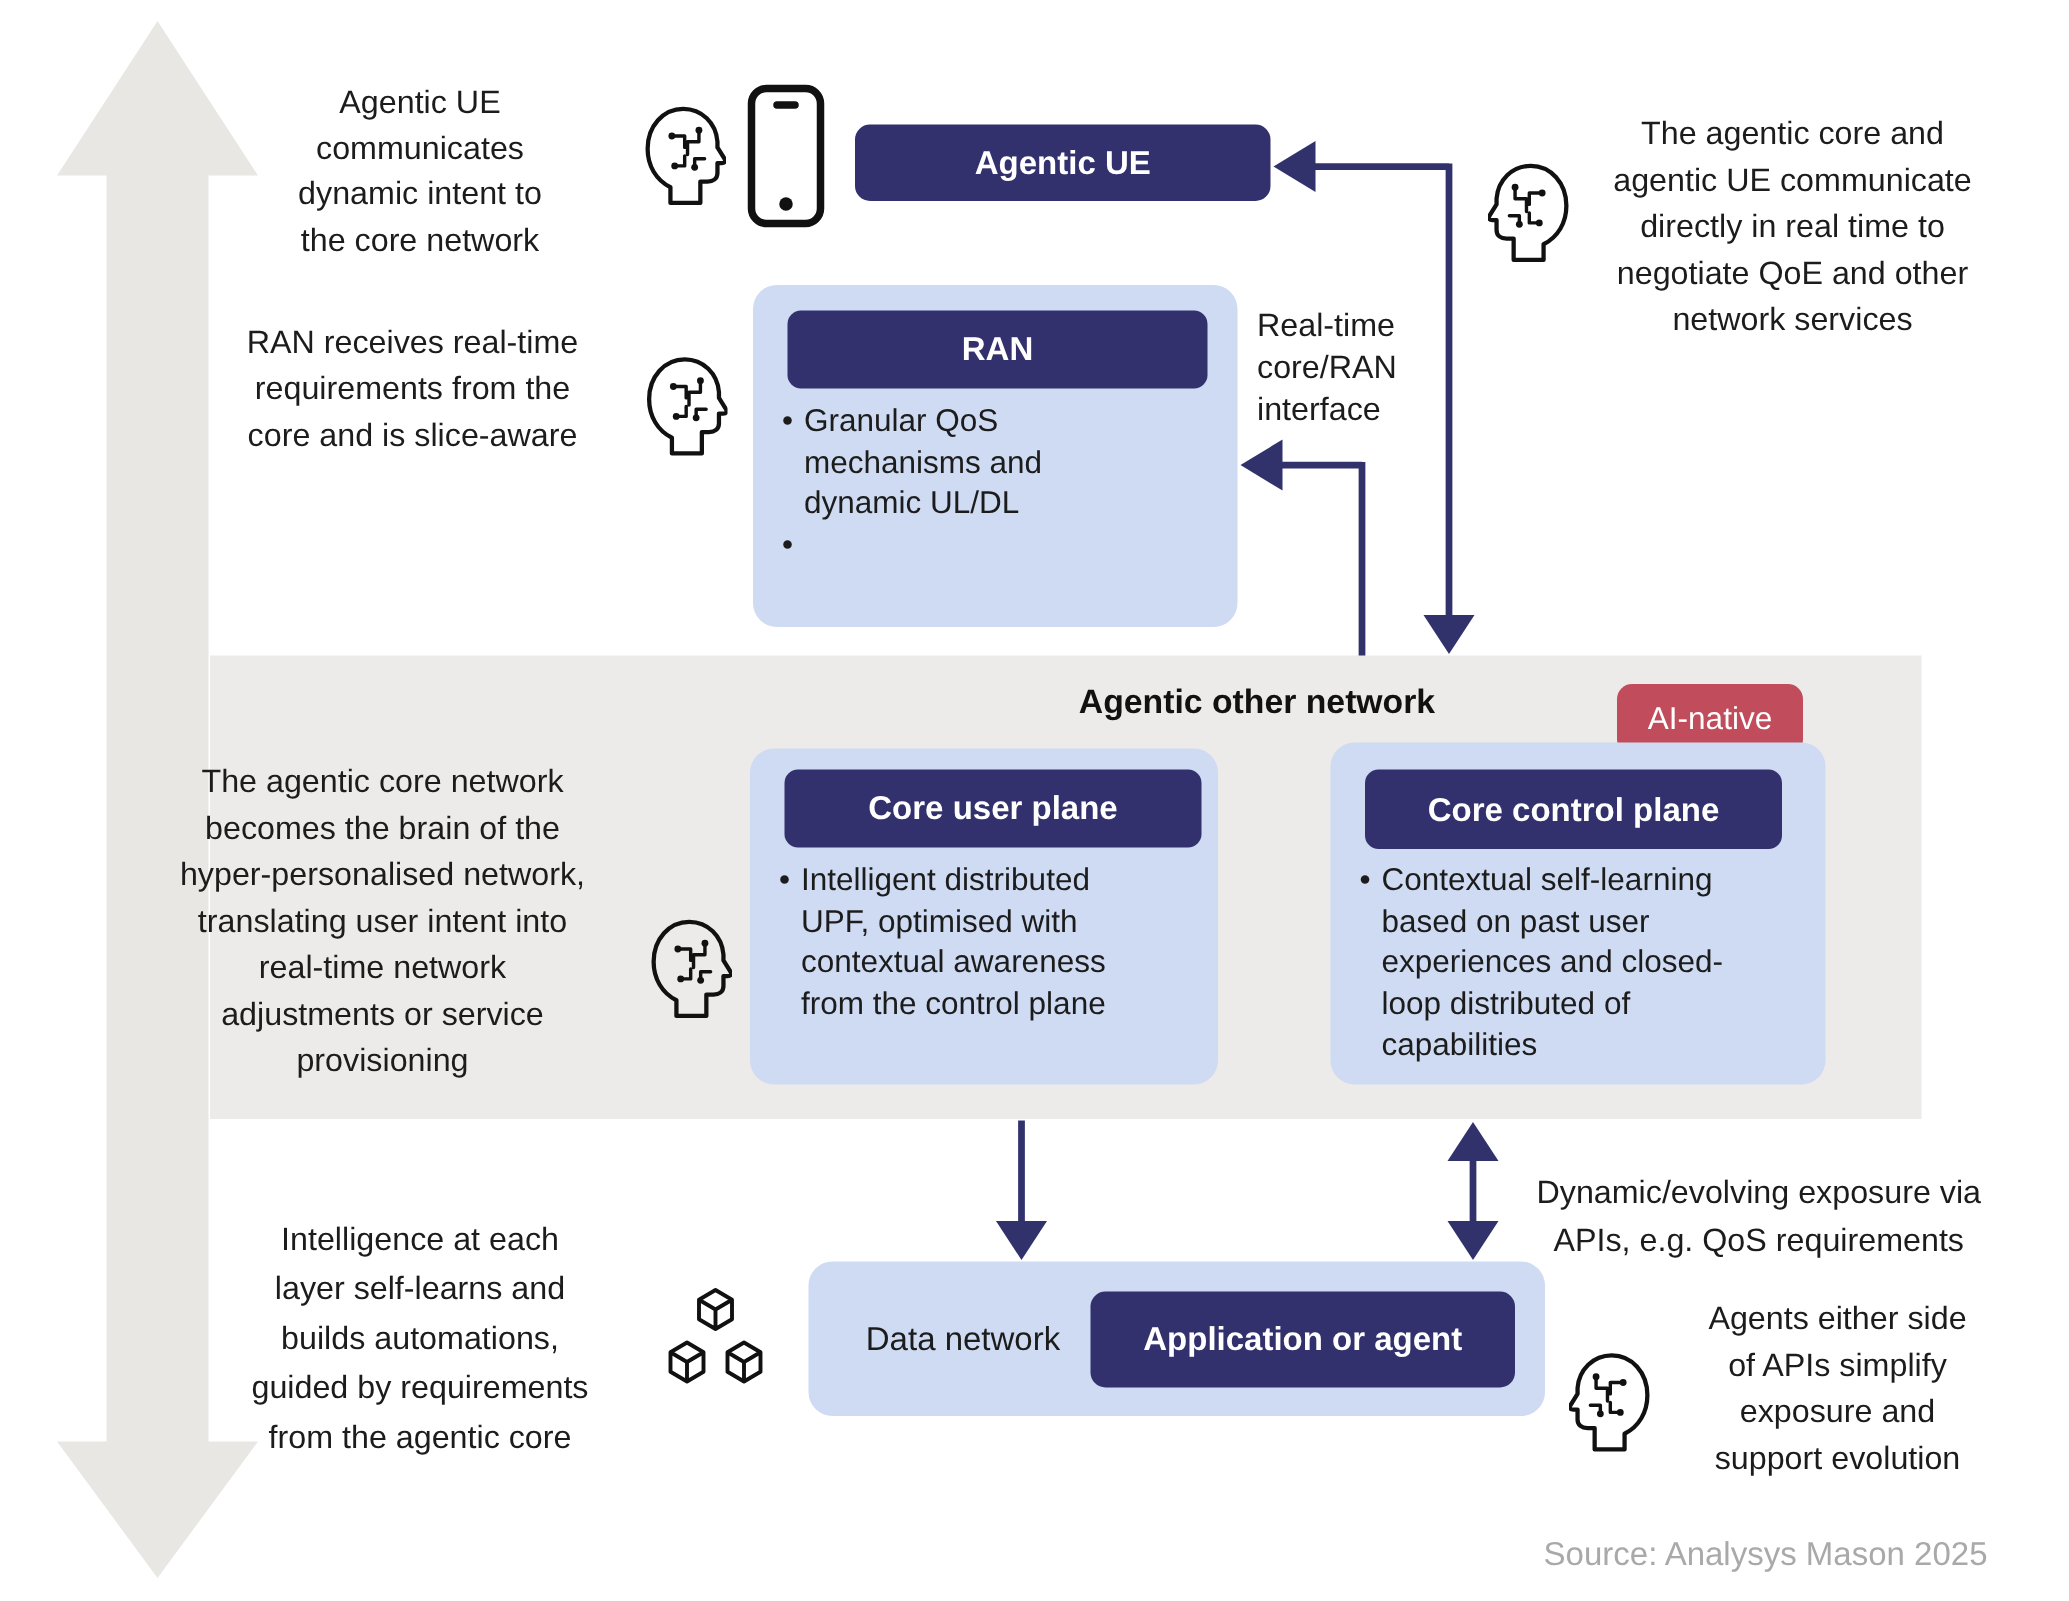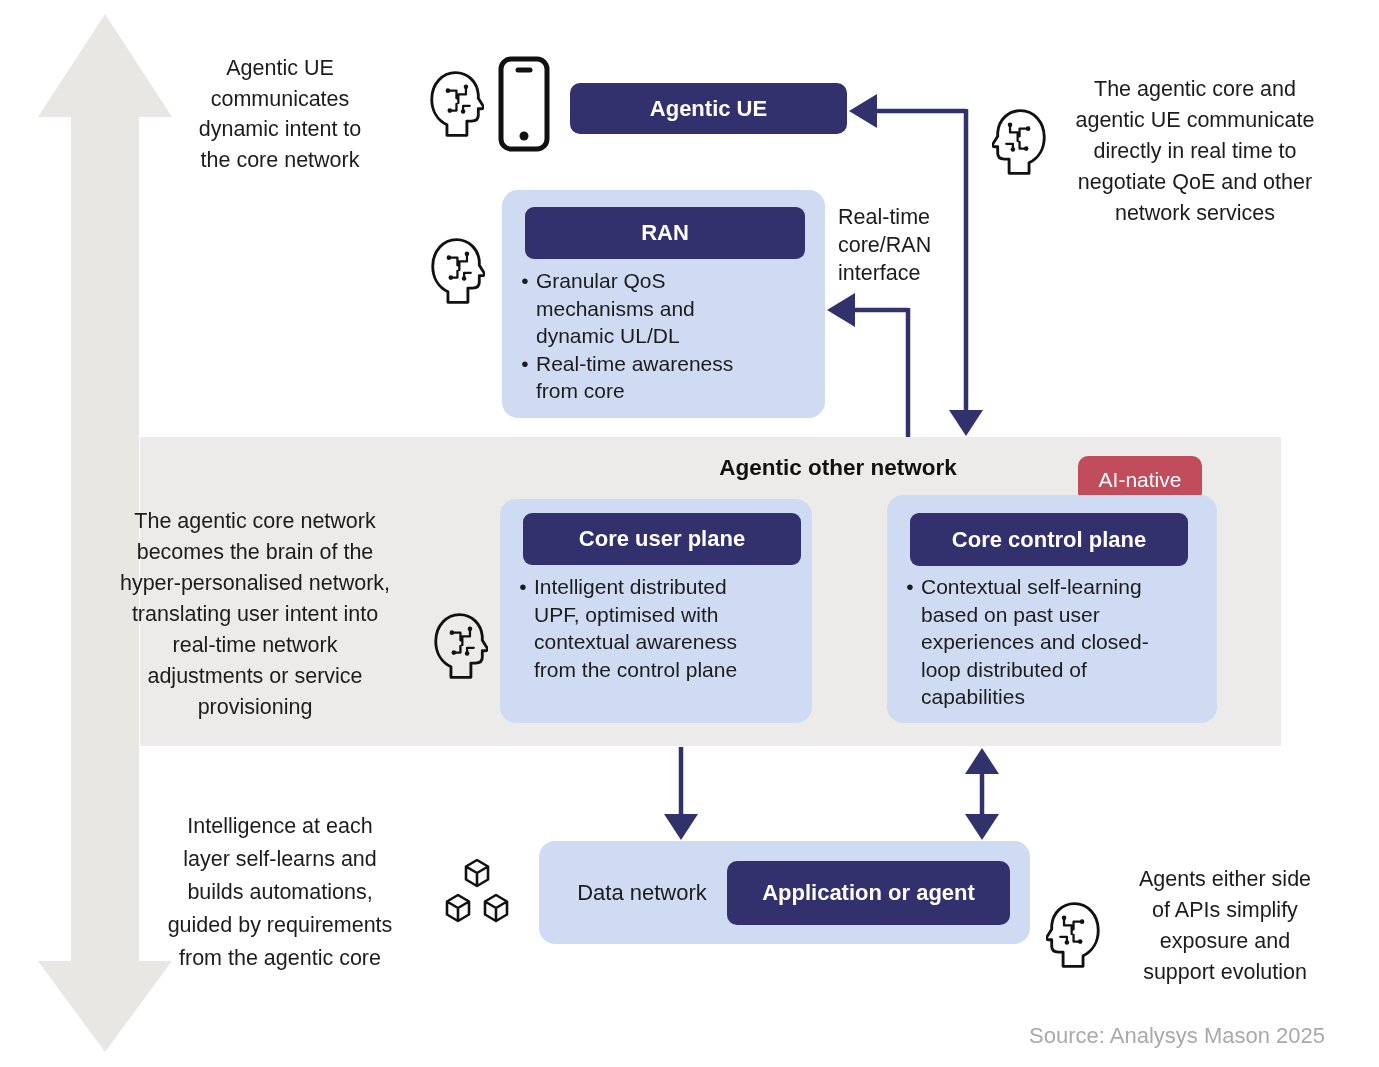--- a/index.html
+++ b/index.html
@@ -65,22 +65,20 @@
     <div class="abs navybtn" style="left:23px;top:17px;width:280px;height:52px;border-radius:9px;">RAN</div>
     <div class="abs bullets" style="left:12px;top:77px;width:300px;">
       <div class="bullet-row">
         <span class="bullet-dot">•</span>
         <span class="preline">Granular QoS
 mechanisms and
 dynamic UL/DL</span>
       </div>
       <div class="bullet-row">
         <span class="bullet-dot">•</span>
-        <span class="preline">Real-time awareness
-from core</span>
       </div>
     </div>
   </div>
 
   <div class="abs bluebox" style="left:500px;top:499px;width:312px;height:224px;">
     <div class="abs navybtn" style="left:23px;top:14px;width:278px;height:52px;border-radius:9px;">Core user plane</div>
     <div class="abs bullets" style="left:12px;top:74px;width:295px;">
       <div class="bullet-row">
         <span class="bullet-dot">•</span>
         <span class="preline">Intelligent distributed
@@ -107,40 +105,45 @@
 
   <div class="abs bluebox" style="left:539px;top:841px;width:491px;height:103px;">
     <div class="abs" style="left:23px;top:0;width:160px;height:103px;display:flex;align-items:center;justify-content:center;font-size:22px;">Data network</div>
     <div class="abs navybtn" style="left:188px;top:20px;width:283px;height:64px;">Application or agent</div>
   </div>
 
   <div class="abs para preline" style="left:145px;top:53px;width:270px;line-height:30.5px;">Agentic UE
 communicates
 dynamic intent to
 the core network</div>
+  <div class="abs para preline" style="left:135px;top:213px;width:280px;">RAN receives real-time
+requirements from the
+core and is slice-aware</div>
   <div class="abs para preline" style="left:105px;top:506px;width:300px;">The agentic core network
 becomes the brain of the
 hyper-personalised network,
 translating user intent into
 real-time network
 adjustments or service
 provisioning</div>
   <div class="abs para preline" style="left:140px;top:810px;width:280px;line-height:33px;">Intelligence at each
 layer self-learns and
 builds automations,
 guided by requirements
 from the agentic core</div>
   <div class="abs iflabel preline" style="left:838px;top:203px;width:120px;">Real-time
 core/RAN
 interface</div>
   <div class="abs para preline" style="left:1045px;top:74px;width:300px;">The agentic core and
 agentic UE communicate
 directly in real time to
 negotiate QoE and other
 network services</div>
+  <div class="abs para preline" style="left:1000px;top:779px;width:345px;line-height:32px;">Dynamic/evolving exposure via
+APIs, e.g. QoS requirements</div>
   <div class="abs para preline" style="left:1120px;top:864px;width:210px;">Agents either side
 of APIs simplify
 exposure and
 support evolution</div>
   <div class="abs source" style="left:995px;top:1023px;width:330px;">Source: Analysys Mason 2025</div>
 
   <svg class="abs icon" style="left:427px;top:66px;" width="57" height="74" viewBox="0 0 60 76">
     <path d="M21 72 V61 C11 56 5 46 5 34 C5 18 16 6 30 6 C43 6 53 16 54 29 L54 33 L59 41 C60 43 59 44 57 44 L54 44 L54 51 C54 55 51 57 47 57 L42 57 L42 72 Z"></path>
     <path stroke-width="2.4" d="M22 25 H31 V33 M41 21 V29 H33 V38 M24 46 H31 V39 M38 47 V41 H45"></path>
     <circle class="dot" cx="22" cy="25" r="2.4"></circle>

